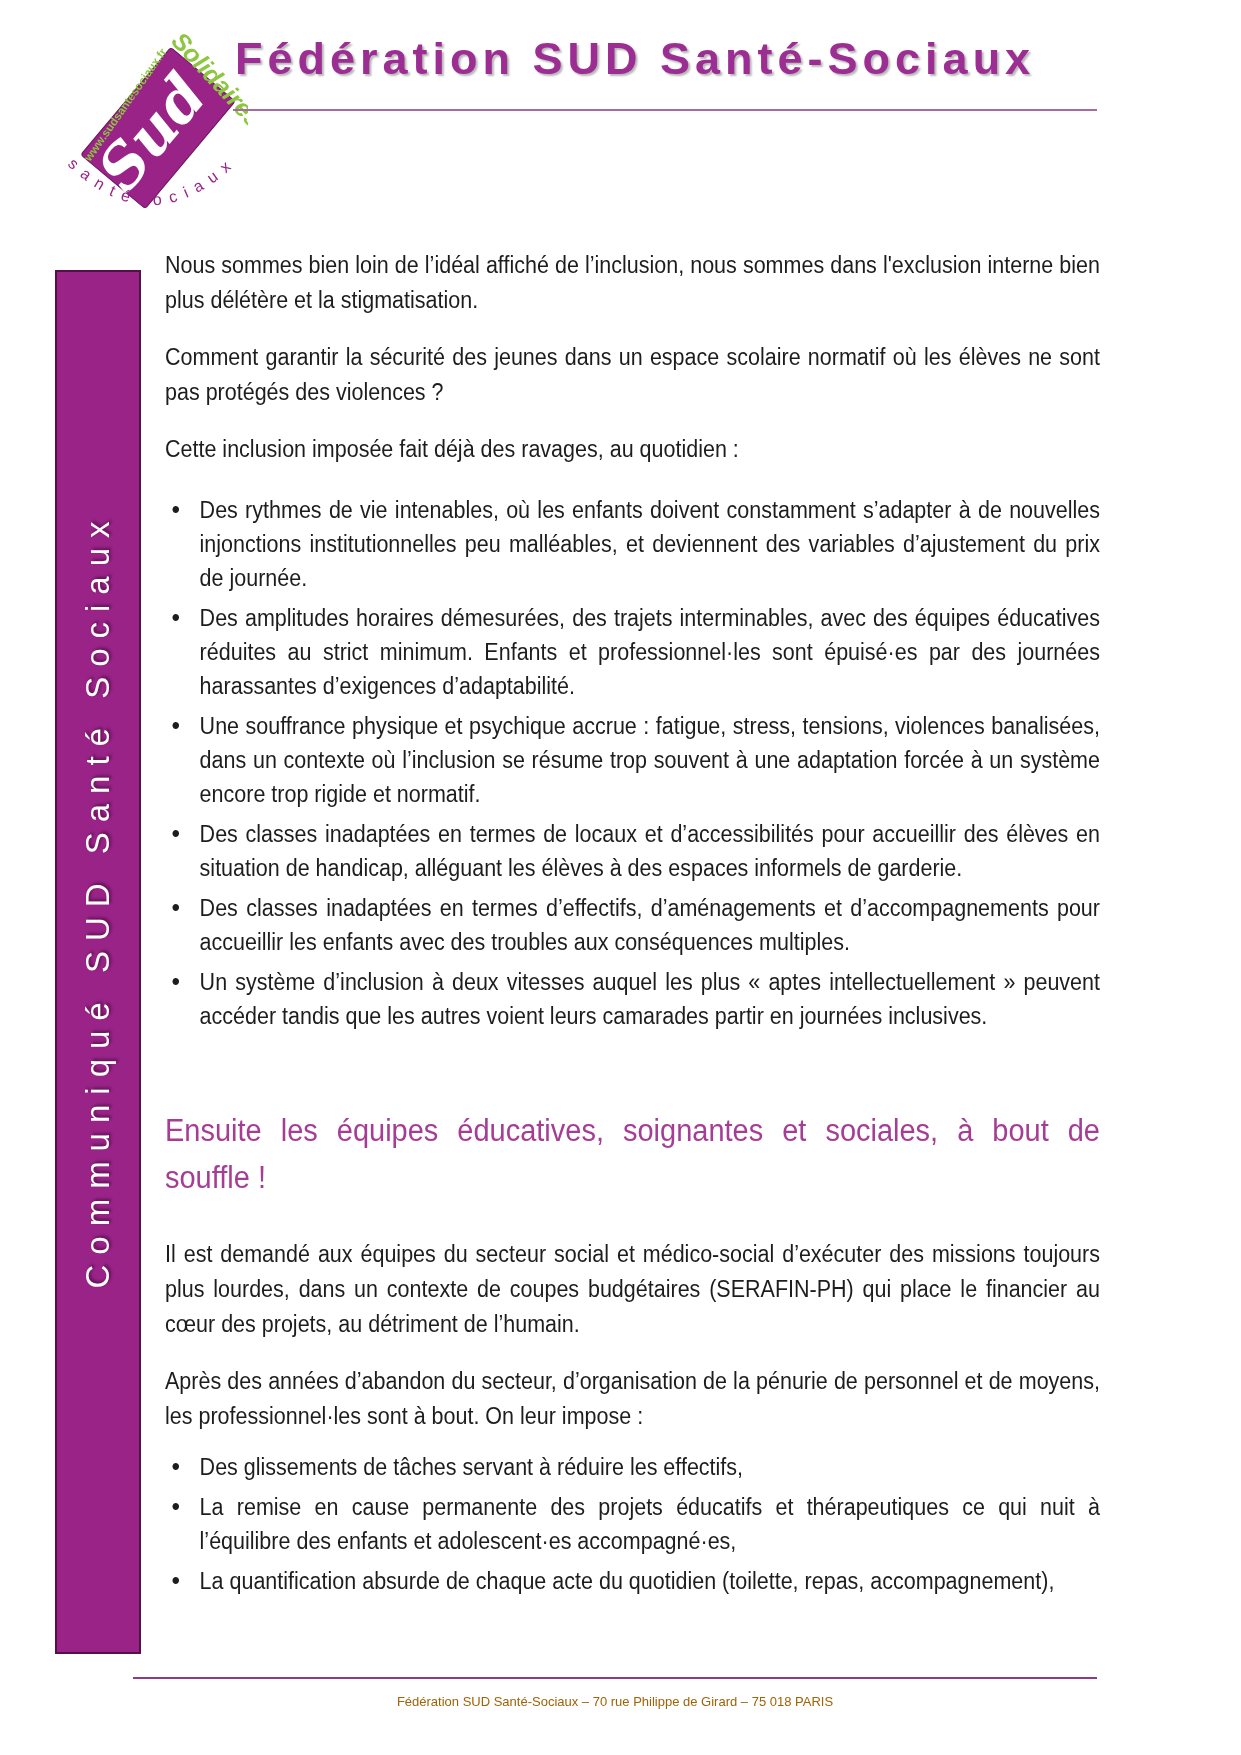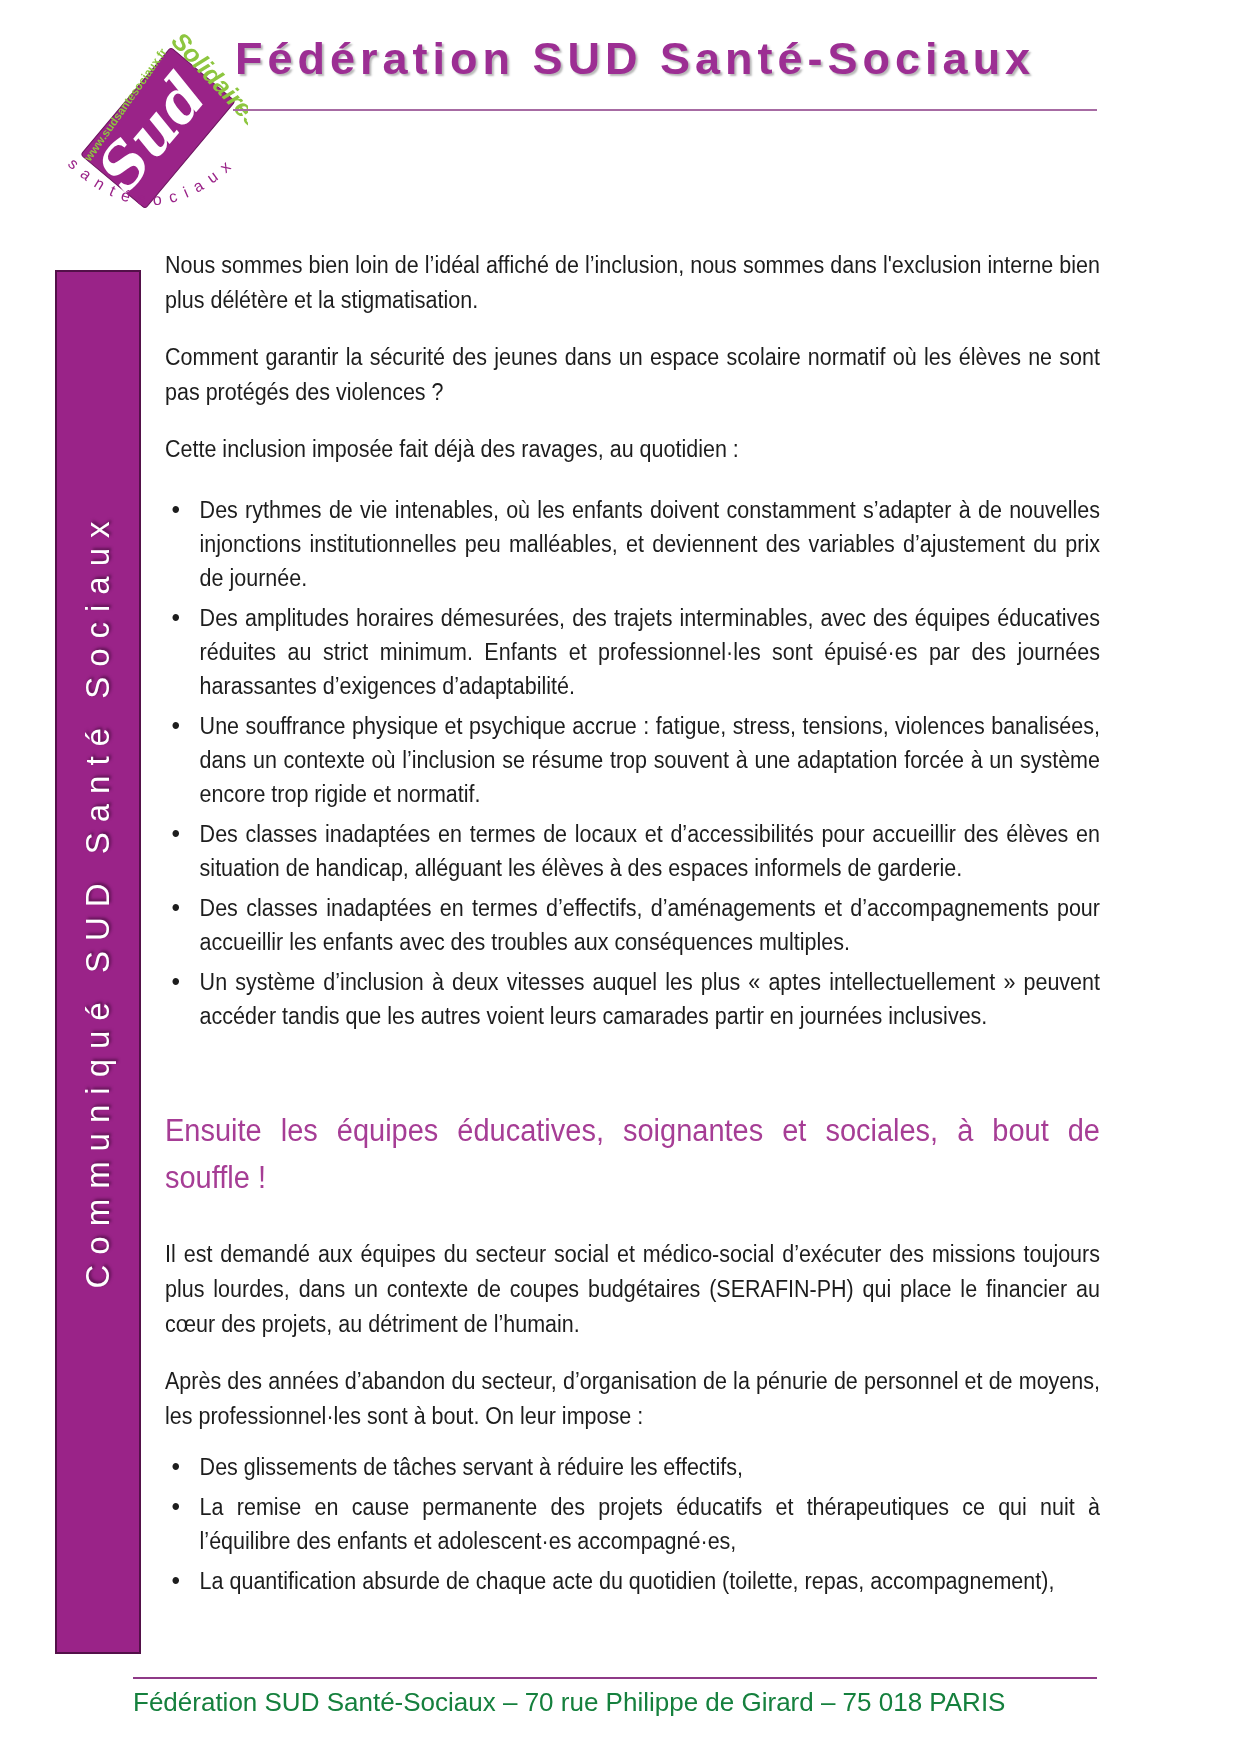--- a/index.html
+++ b/index.html
@@ -48,21 +48,21 @@
   .section-heading {
     margin:74px 0 36px 0; font-size:31px; line-height:47px; font-weight:400;
     color:#a63d95; text-align:justify;
   }
   ul.bullets.second { margin-top:16px; }
 
   
   .footer-rule { position:absolute; left:133px; top:1677px; width:964px; height:2px; background:#8e3a87; }
   .footer {
     position:absolute; left:133px; top:1687px; width:964px;
-    color:#15803d; font-size:26px; line-height:30px;
+    text-align:center; color:#a16207; font-size:13px; line-height:30px;
   }
 </style>
 </head>
 <body>
 
 <div class="page">
 
   <svg class="logo" viewBox="0 0 198 208" xmlns="http://www.w3.org/2000/svg" aria-hidden="true">
     <path id="arcpath" d="M 14 150 Q 103 238 192 146" fill="none"></path>
     <rect x="-42" y="-70" width="84" height="140" rx="3" transform="translate(108,116) rotate(40)" stroke="#6d155f" stroke-width="1" fill="#9a2388"></rect>

